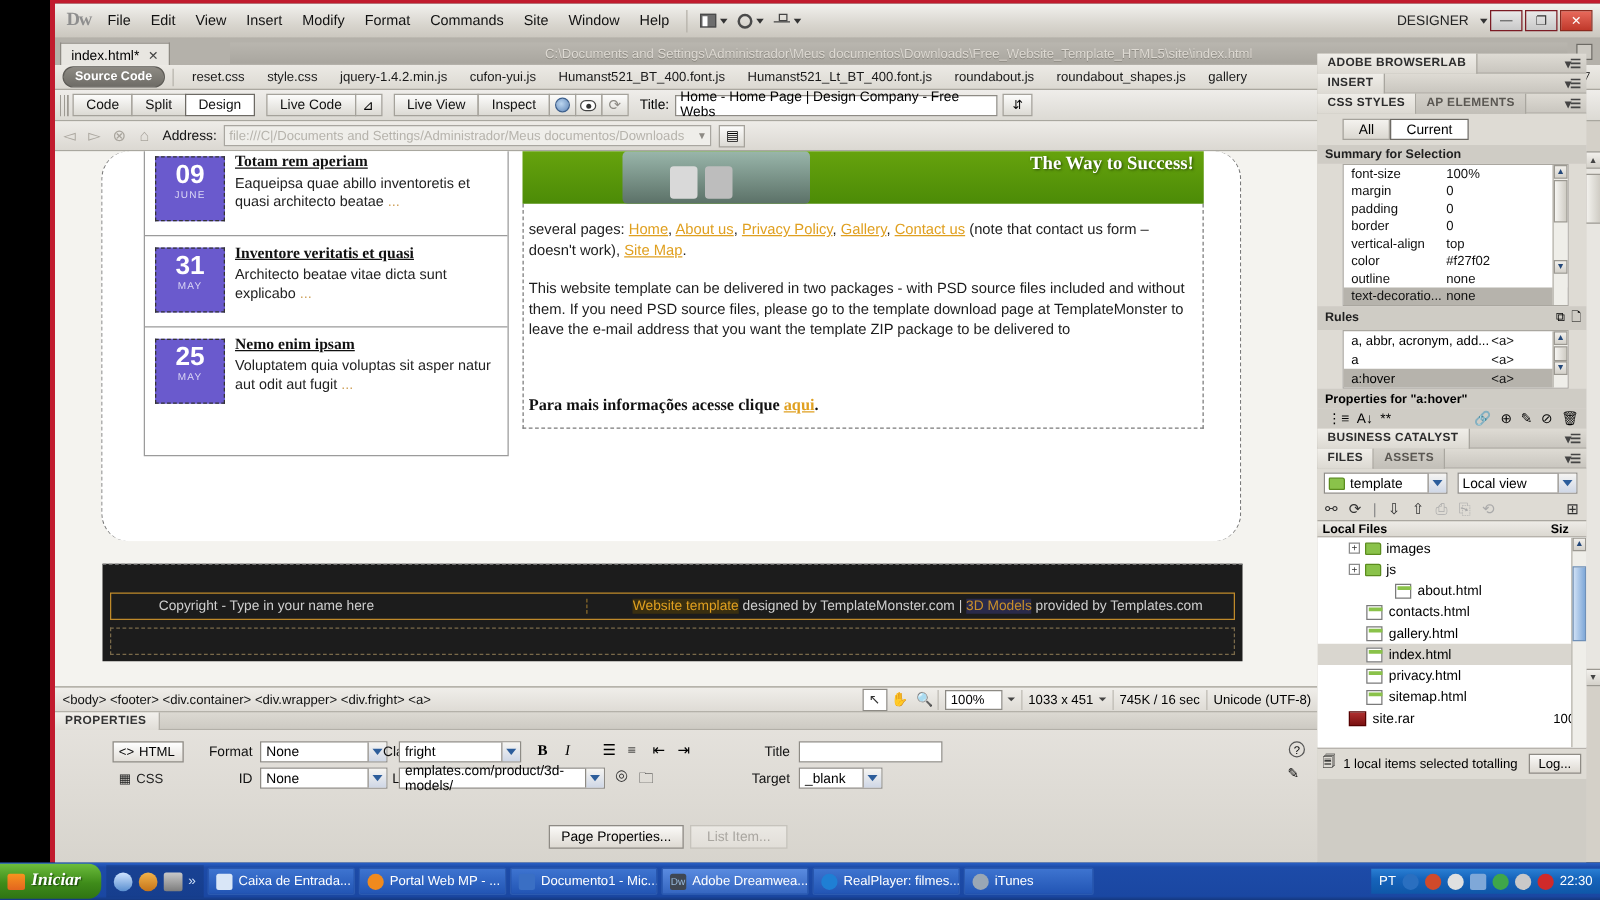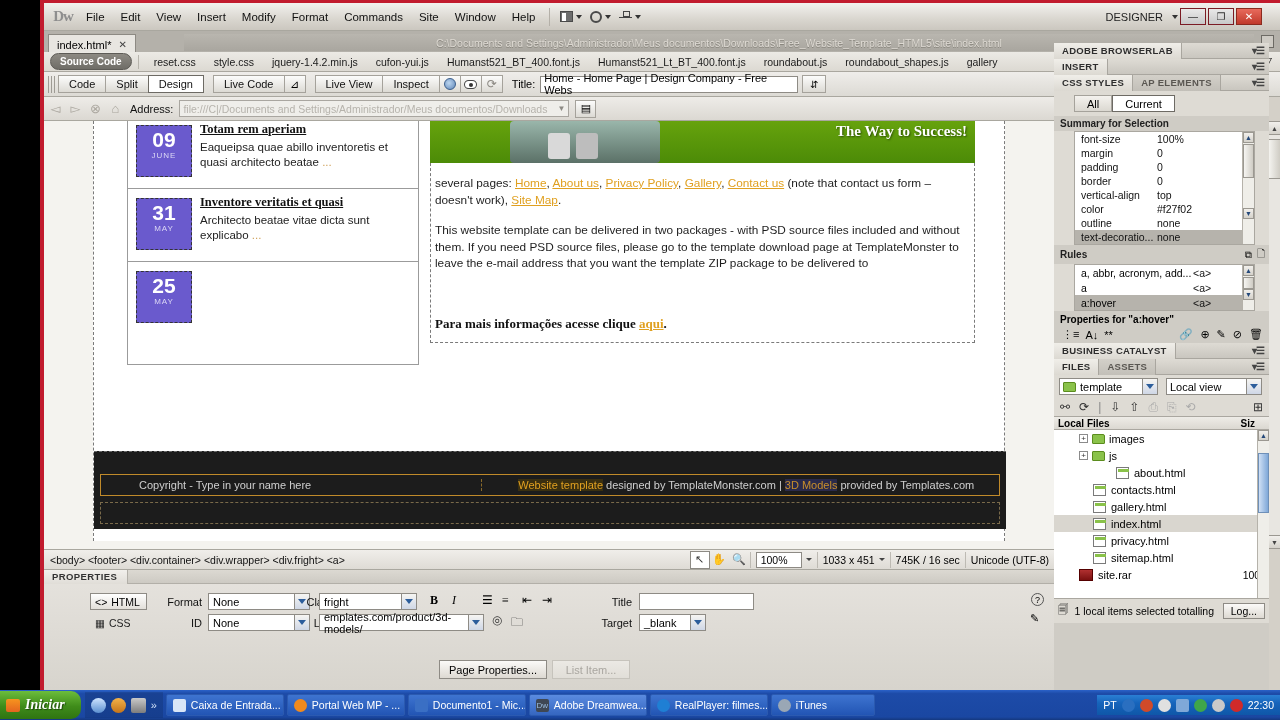--- a/index.html
+++ b/index.html
@@ -35,21 +35,21 @@
   .menuitem { padding:3px 8px; font-size:11.5px; color:#111; white-space:nowrap; }
   .mb-sep { width:1px; height:18px; background:#b4b0a8; margin:0 6px; }
   .mb-icon { display:flex; align-items:center; padding:2px 4px; }
   .caret { width:0;height:0;border-left:3px solid transparent;border-right:3px solid transparent;border-top:4px solid #333; margin-left:3px; }
   .sq-icon { width:13px; height:11px; background:#6d6d6d; border:1px solid #4a4a4a; position:relative; }
   .sq-icon:after { content:""; position:absolute; left:1px; top:1px; width:4px; height:8px; background:#fff; }
   .gear { width:12px; height:12px; border:2px solid #4a4a4a; border-radius:50%; }
   .netic { width:13px; height:11px; position:relative; }
   .netic:before { content:""; position:absolute; left:4px; top:0; width:5px;height:4px;border:1px solid #444; }
   .netic:after { content:""; position:absolute; left:0; bottom:0; width:13px;height:4px;border-top:1px solid #444; }
-  .menubar-right { margin-left:auto; display:flex; align-items:center; padding-right:18px; }
+  .menubar-right { margin-left:auto; display:flex; align-items:center; padding-right:6px; }
   .designer-lbl { font-size:11px; color:#222; padding:0 6px; }
   .winbtn { width:26px; height:17px; margin-left:2px; border:1px solid #7b1b24;
             display:flex;align-items:center;justify-content:center;font-size:10px;color:#fff;
             background:linear-gradient(#e9e9e9,#c8c8c8); color:#333; }
   .winbtn.close { background:linear-gradient(#e86a5c,#c0392b); color:#fff; border-color:#8b2a1e; }
 
   
   .tabrow { position:absolute; left:0; top:28px; width:1236px; height:21px; background:#b4b1aa;text-align:right; }
   .doctab {
     position:absolute; left:4px; top:3px; height:18px; padding:2px 8px 0 8px;
@@ -130,22 +130,22 @@
   .addr-caret { margin-left:auto; color:#8d8a84; font-size:8px; }
   .addr-btn { margin-left:6px; width:21px;height:18px;border:1px solid #a5a29b;
               background:linear-gradient(#fcfcfb,#dcdad4); display:flex;align-items:center;justify-content:center; }
 
   
   .canvas {
     position:absolute; left:0; top:118px; width:1010px; height:428px;
     background:#f4f3ef; overflow:hidden;
   }
   .page {
-    position:absolute; left:49px; top:0px; width:912px; height:420px;
-    background:#fff; border-left:1px dashed #7a7a7a; border-right:1px dashed #7a7a7a;
+    position:absolute; left:37px; top:0px; width:912px; height:312px;
+    background:#fff; border-left:1px dashed #7a7a7a; border-right:1px dashed #7a7a7a;border-radius:22px;
   }
   
   .newsbox {
     position:absolute; left:33px; top:-6px; width:292px; height:250px;
     border:1px solid #9b9b9b; background:#fff;
   }
   .news-item { position:relative; display:flex; border-bottom:1px solid #9b9b9b; padding:6px 0; }
   .news-item:last-child { border-bottom:none; }
   .datebadge {
     width:56px; min-height:52px; margin:3px 8px 5px 8px; background:#6a5acd;
@@ -497,20 +497,24 @@
             <div class="news-text">
               <div class="news-title">Inventore veritatis et quasi</div>
               <div class="news-body"><span>Architecto beatae vitae dicta sunt explicabo</span> <span class="more">...</span></div>
             </div>
           </div>
           <div class="news-item">
             <div class="datebadge">
               <div class="d">25</div>
               <div class="m">MAY</div>
             </div>
+            <div class="news-text">
+              <div class="news-title">Nemo enim ipsam</div>
+              <div class="news-body"><span>Voluptatem quia voluptas sit asper natur aut odit aut fugit</span> <span class="more">...</span></div>
+            </div>
           </div>
         </div>
 
         <div class="rcol">
           <div class="banner">
             <div class="blob"></div>
             <div class="blob2"></div>
             <div class="blob3"></div>
             <div class="slog">The Way to Success!</div>
           </div>

